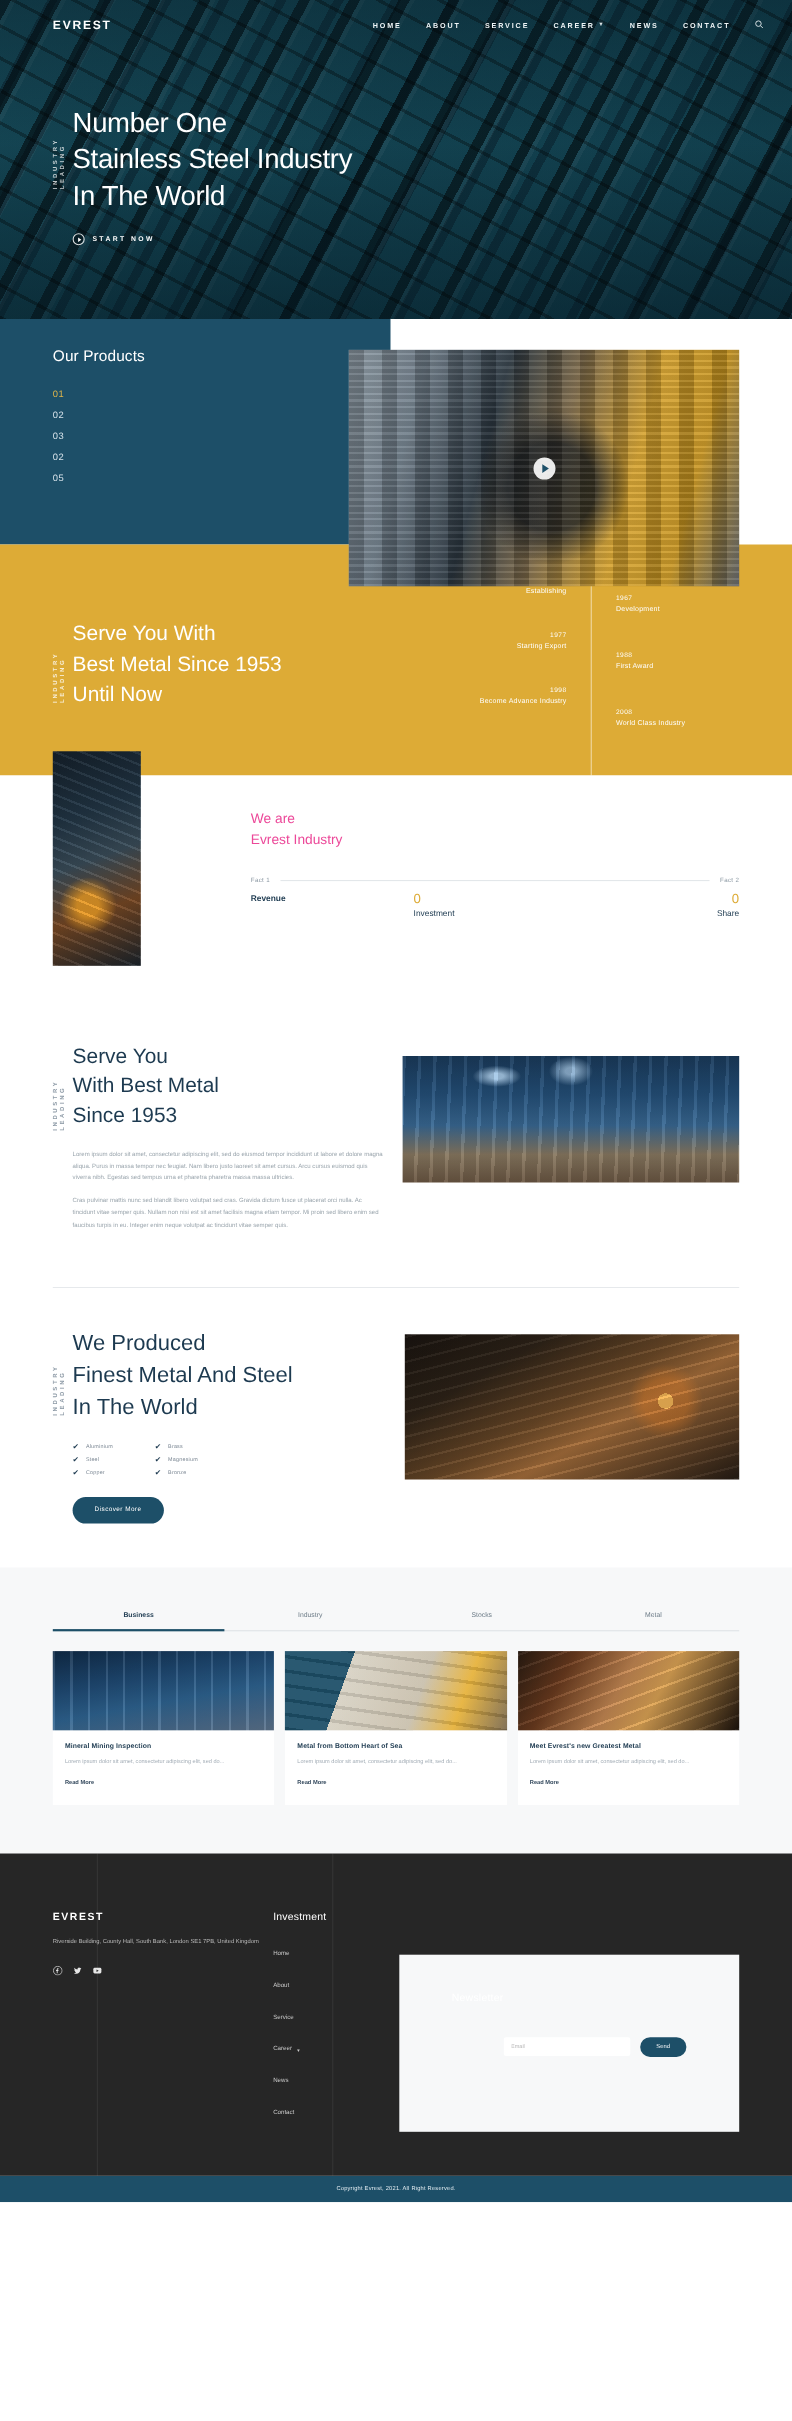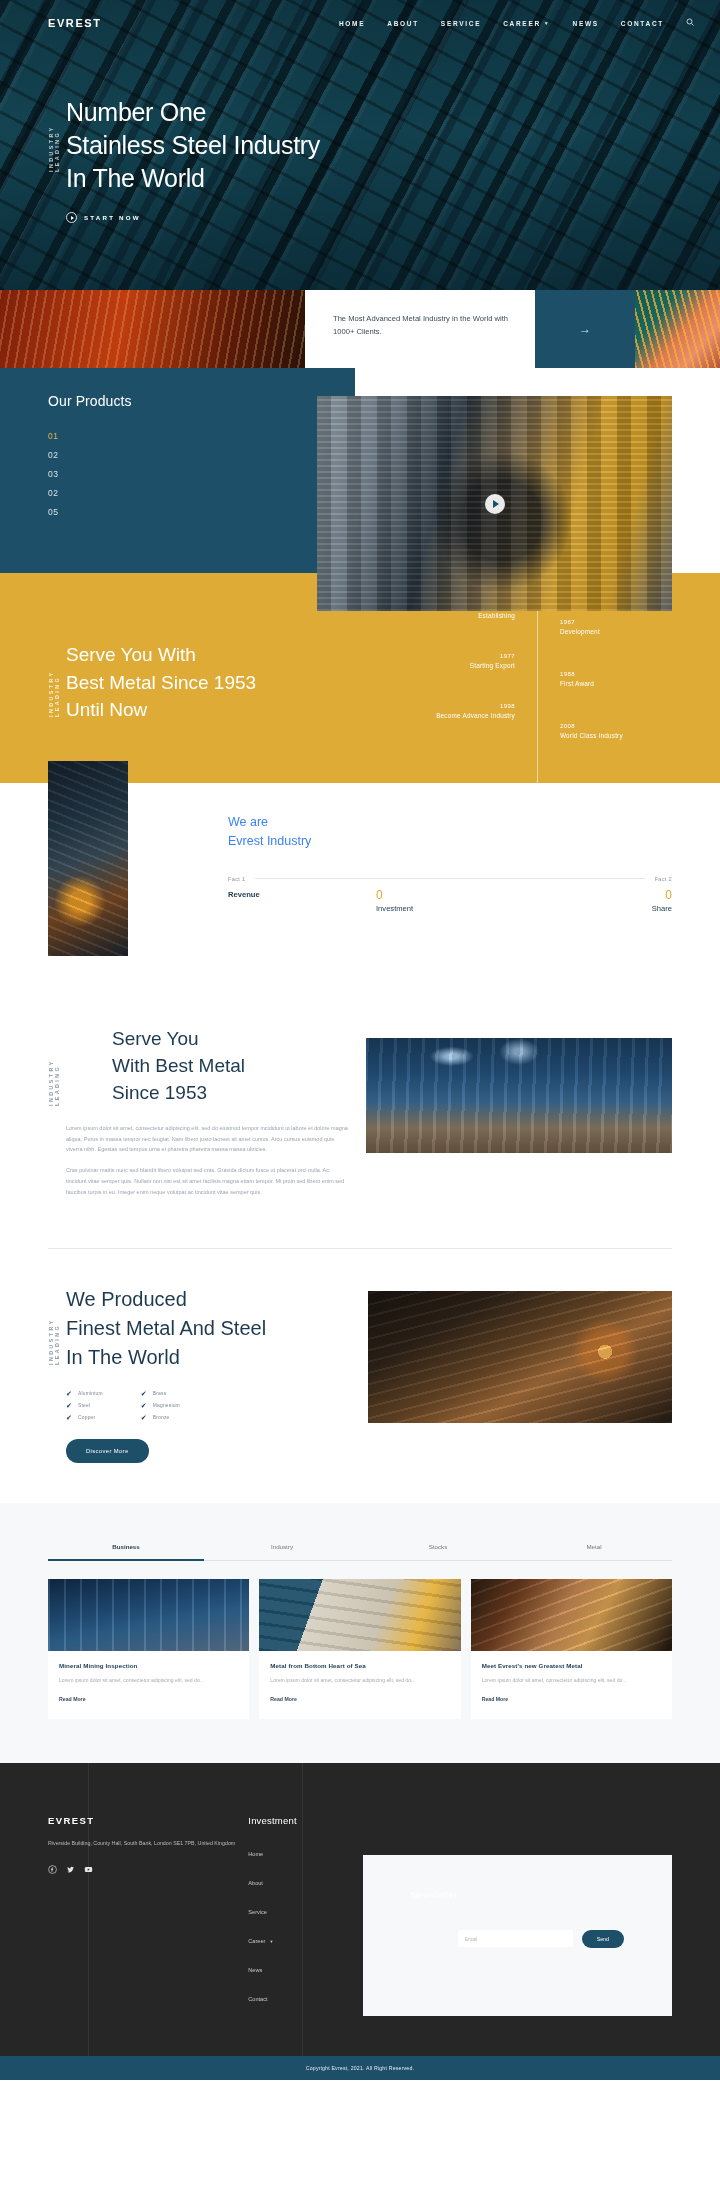--- a/index.html
+++ b/index.html
@@ -186,39 +186,39 @@
     position:absolute; left: 48px; top: -22px; width: 80px; height: 195px; z-index: 4;
     background:
       radial-gradient(circle at 40% 72%, rgba(255,170,40,.85) 0 10px, rgba(0,0,0,0) 26px),
       linear-gradient(160deg, #15212c 0%, #233747 30%, #3c4f5c 50%, #7a4a25 72%, #1b242c 100%);
   }
   .facts-photo::after {
     content:""; position:absolute; inset:0;
     background: repeating-linear-gradient(22deg, rgba(255,255,255,.05) 0 2px, rgba(0,0,0,.15) 2px 9px);
   }
   .facts-body { padding: 30px 48px 0 228px; }
-  .facts-h3 { font-size: 12.5px; line-height: 1.5; color:#3b82f6; font-weight: 400; }
+  .facts-h3 { font-size: 12.5px; line-height: 1.5; color:#ec4899; font-weight: 400; }
   .fact-row-labels {
     display:flex; align-items:center; margin-top: 25px; gap: 10px;
   }
   .fact-tag { font-size: 5.6px; color:#8b98a3; letter-spacing:.3px; }
   .fact-rule { flex:1; height:1px; background:#e3e7ea; }
   .fact-values { display:flex; margin-top: 6px; }
   .fact-cell { flex:1; }
   .fact-cell.c2 { text-align:left; }
   .fact-cell.c3 { text-align:right; }
   .fact-num { font-size: 12px; color:#ddab36; font-weight:400; }
   .fact-name { font-size: 7.6px; color:#1d3a50; font-weight: 700; margin-top: 2px; }
   .fact-name.thin { font-weight: 400; }
 
   
   .serve { position: relative; background:#fff; padding: 28px 48px 0 48px; display:flex; min-height: 220px;}
   .serve-left { width: 300px; position: relative; padding-left: 18px; }
   .serve-left .vlabel { left: 0; top: 4px; height: 76px; color:#8d9aa6; }
-  .serve-h2 { font-size: 19px; line-height: 1.42; color:#1d3a50; font-weight: 400; margin-left: 46px; }
+  .serve-h2 { font-size: 19px; line-height: 1.42; color:#1d3a50; font-weight: 400; }
   .serve-p { margin-top: 16px; font-size: 5.5px; line-height: 1.95; color:#9aa5ad; }
   .serve-p + .serve-p { margin-top: 10px; }
   .serve-right { flex: 1; padding-left: 18px; padding-top: 12px; }
   .serve-photo {
     width: 100%; height: 115px;
     background:
       radial-gradient(ellipse at 28% 16%, rgba(190,225,255,.85) 0 6px, rgba(0,0,0,0) 22px),
       radial-gradient(ellipse at 50% 12%, rgba(190,225,255,.7) 0 5px, rgba(0,0,0,0) 20px),
       linear-gradient(180deg, #1a3b5c 0%, #24507a 30%, #3a6a95 55%, #8a7a62 78%, #6b5743 100%);
     position: relative; overflow:hidden;
@@ -369,30 +369,20 @@
           <span>In The World</span>
         </h1>
         <button class="start-now">
           <span class="play-ring"></span>
           <span>START NOW</span>
         </button>
       </div>
     </div>
   </section>
 
-  <section class="band">
-    <div class="band-left"></div>
-    <div class="band-card">
-      <div class="band-text">The Most Advanced Metal Industry in the World with 1000+ Clients.</div>
-      <div class="band-arrow">
-          <span>→</span>
-        </div>
-      <div class="band-photo"></div>
-    </div>
-  </section>
 
   <section class="products">
     <div class="products-blue"></div>
     <div class="products-content">
       <h2 class="products-title">Our Products</h2>
       <div class="prod-grid">
         <div class="prod-nums">
           <div class="prod-num active">01</div>
           <div class="prod-num">02</div>
           <div class="prod-num">03</div>

